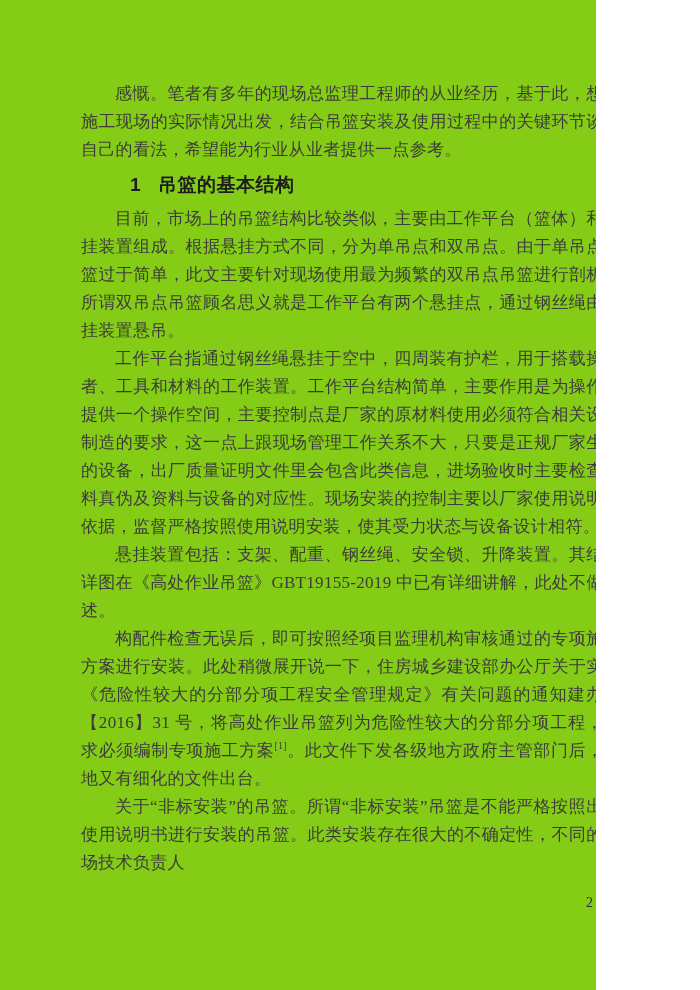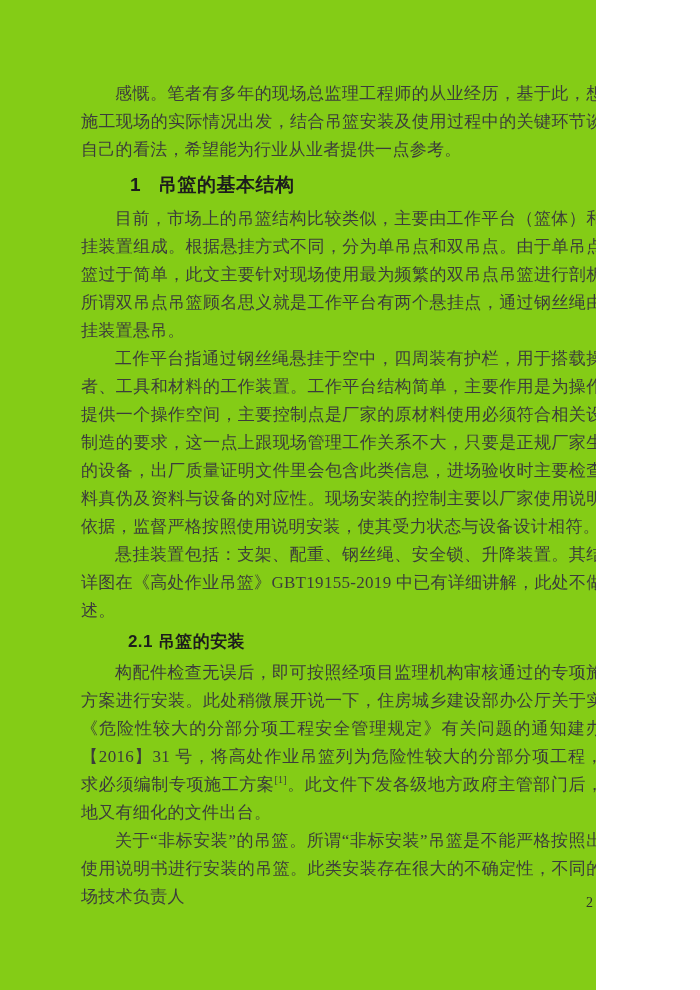--- a/index.html
+++ b/index.html
@@ -80,21 +80,20 @@
       <span class="sec-num">1</span><span>吊篮的基本结构</span>
     </h2>
 
     <p>目前，市场上的吊篮结构比较类似，主要由工作平台（篮体）和悬挂装置组成。根据悬挂方式不同，分为单吊点和双吊点。由于单吊点吊篮过于简单，此文主要针对现场使用最为频繁的双吊点吊篮进行剖析。所谓双吊点吊篮顾名思义就是工作平台有两个悬挂点，通过钢丝绳由悬挂装置悬吊。</p>
 
     <p>工作平台指通过钢丝绳悬挂于空中，四周装有护栏，用于搭载操作者、工具和材料的工作装置。工作平台结构简单，主要作用是为操作者提供一个操作空间，主要控制点是厂家的原材料使用必须符合相关设备制造的要求，这一点上跟现场管理工作关系不大，只要是正规厂家生产的设备，出厂质量证明文件里会包含此类信息，进场验收时主要检查资料真伪及资料与设备的对应性。现场安装的控制主要以厂家使用说明为依据，监督严格按照使用说明安装，使其受力状态与设备设计相符。</p>
 
     <p>悬挂装置包括：支架、配重、钢丝绳、安全锁、升降装置。其结构详图在《高处作业吊篮》GBT19155-2019 中已有详细讲解，此处不做赘述。</p>
 
 
-    <h3 class="subsec">2.1 吊篮的安装</h3>
 
 
     <p><span>构配件检查无误后，即可按照经项目监理机构审核通过的专项施工方案进行安装。此处稍微展开说一下，住房城乡建设部办公厅关于实施《危险性较大的分部分项工程安全管理规定》有关问题的通知建办质【2016】31 号，将高处作业吊篮列为危险性较大的分部分项工程，要求必须编制专项施工方案</span><sup>[1]</sup><span>。此文件下发各级地方政府主管部门后，各地又有细化的文件出台。</span></p>
 
     <p>关于“非标安装”的吊篮。所谓“非标安装”吊篮是不能严格按照出厂使用说明书进行安装的吊篮。此类安装存在很大的不确定性，不同的现场技术负责人</p>
 
   </div>
 
   <div class="page-number">2</div>
 </div>

